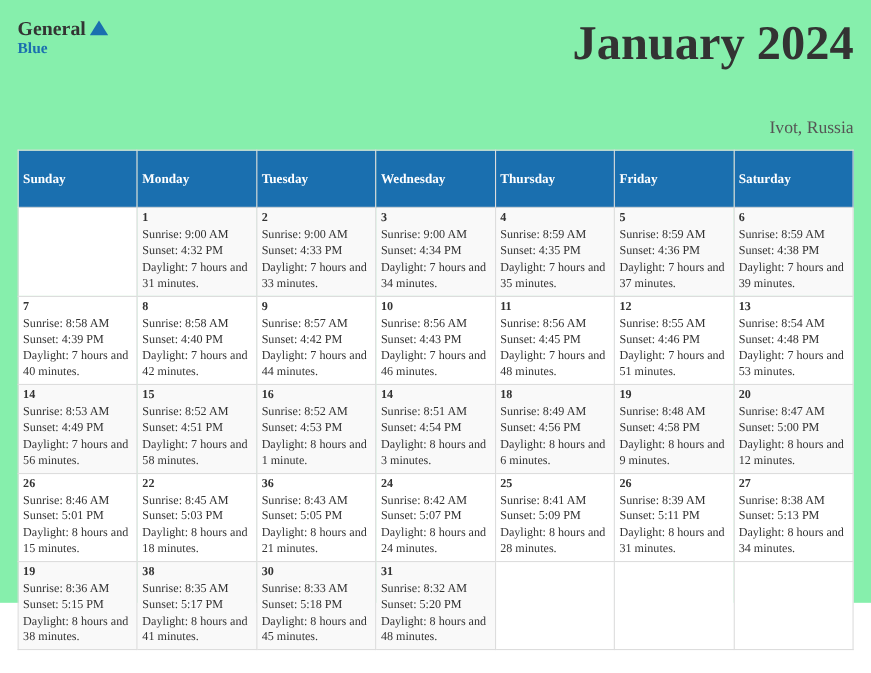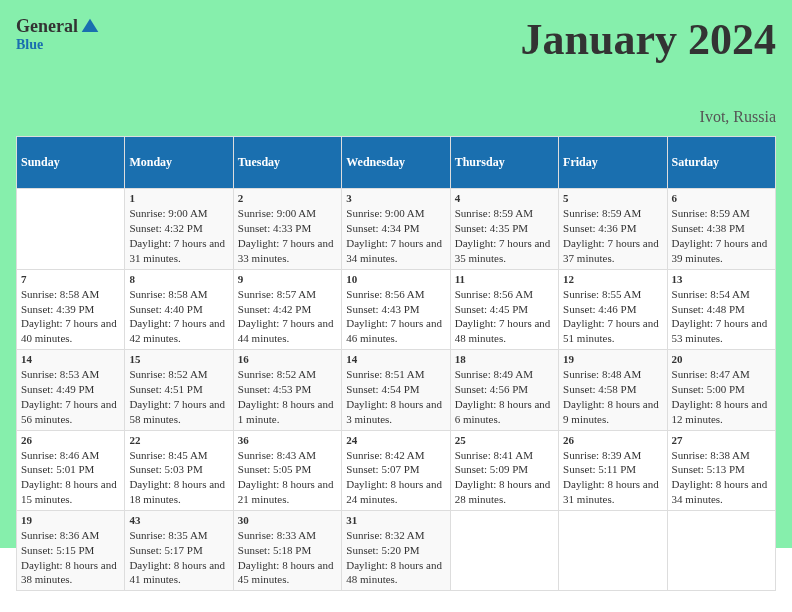--- a/index.html
+++ b/index.html
@@ -307,21 +307,21 @@
       </td>
         </tr>
         <tr>
           <td>
         <span class="day-number">19</span>
         <div class="cell-content">
           Sunrise: 8:36 AM<br>Sunset: 5:15 PM<br>Daylight: 8 hours and 38 minutes.
         </div>
       </td>
           <td>
-        <span class="day-number">43</span>
+        <span class="day-number">38</span>
         <div class="cell-content">
           Sunrise: 8:35 AM<br>Sunset: 5:17 PM<br>Daylight: 8 hours and 41 minutes.
         </div>
       </td>
           <td>
         <span class="day-number">30</span>
         <div class="cell-content">
           Sunrise: 8:33 AM<br>Sunset: 5:18 PM<br>Daylight: 8 hours and 45 minutes.
         </div>
       </td>

